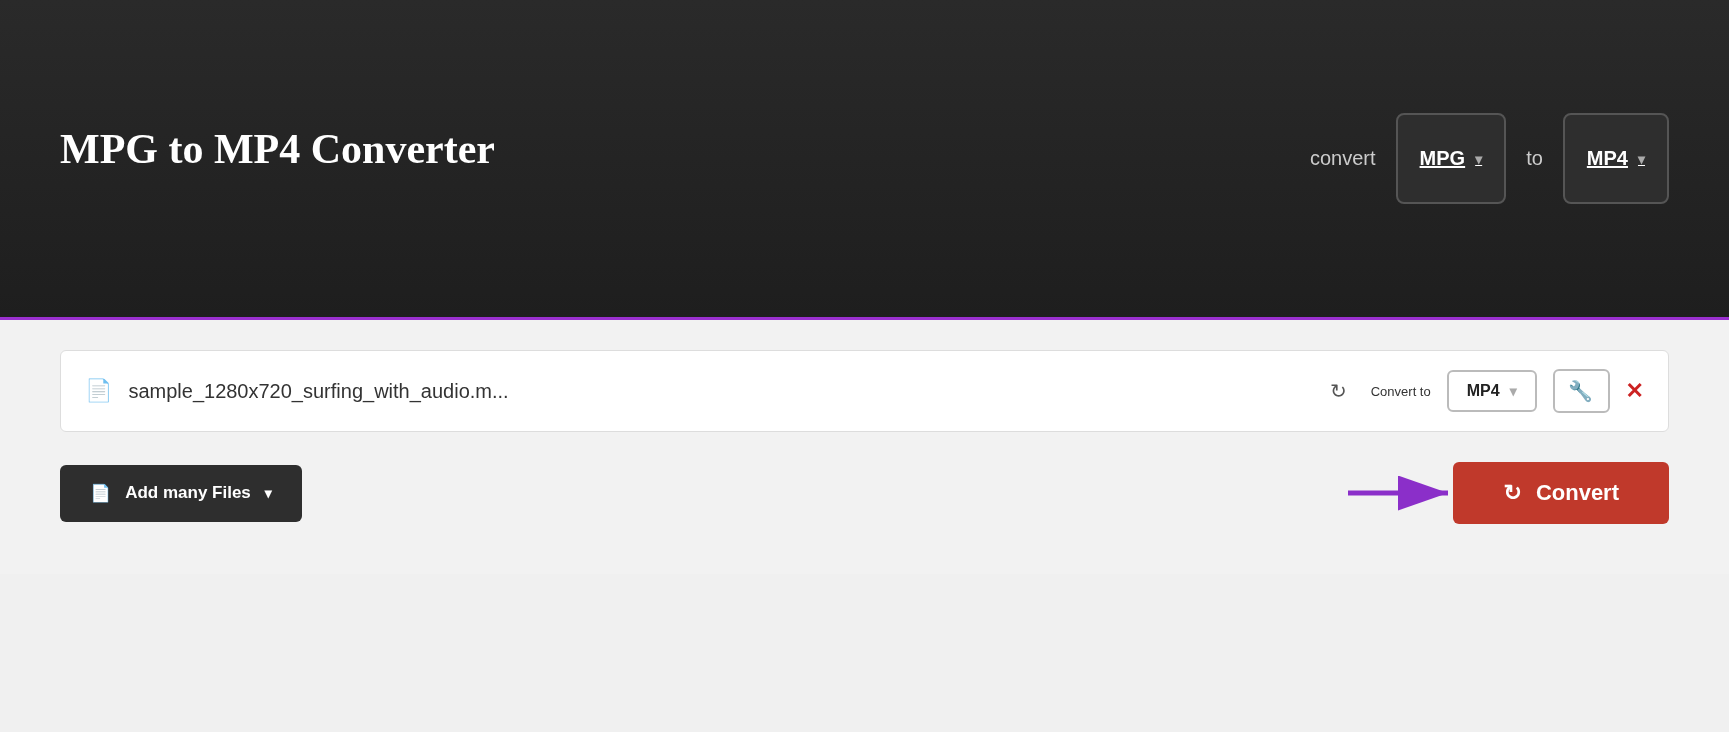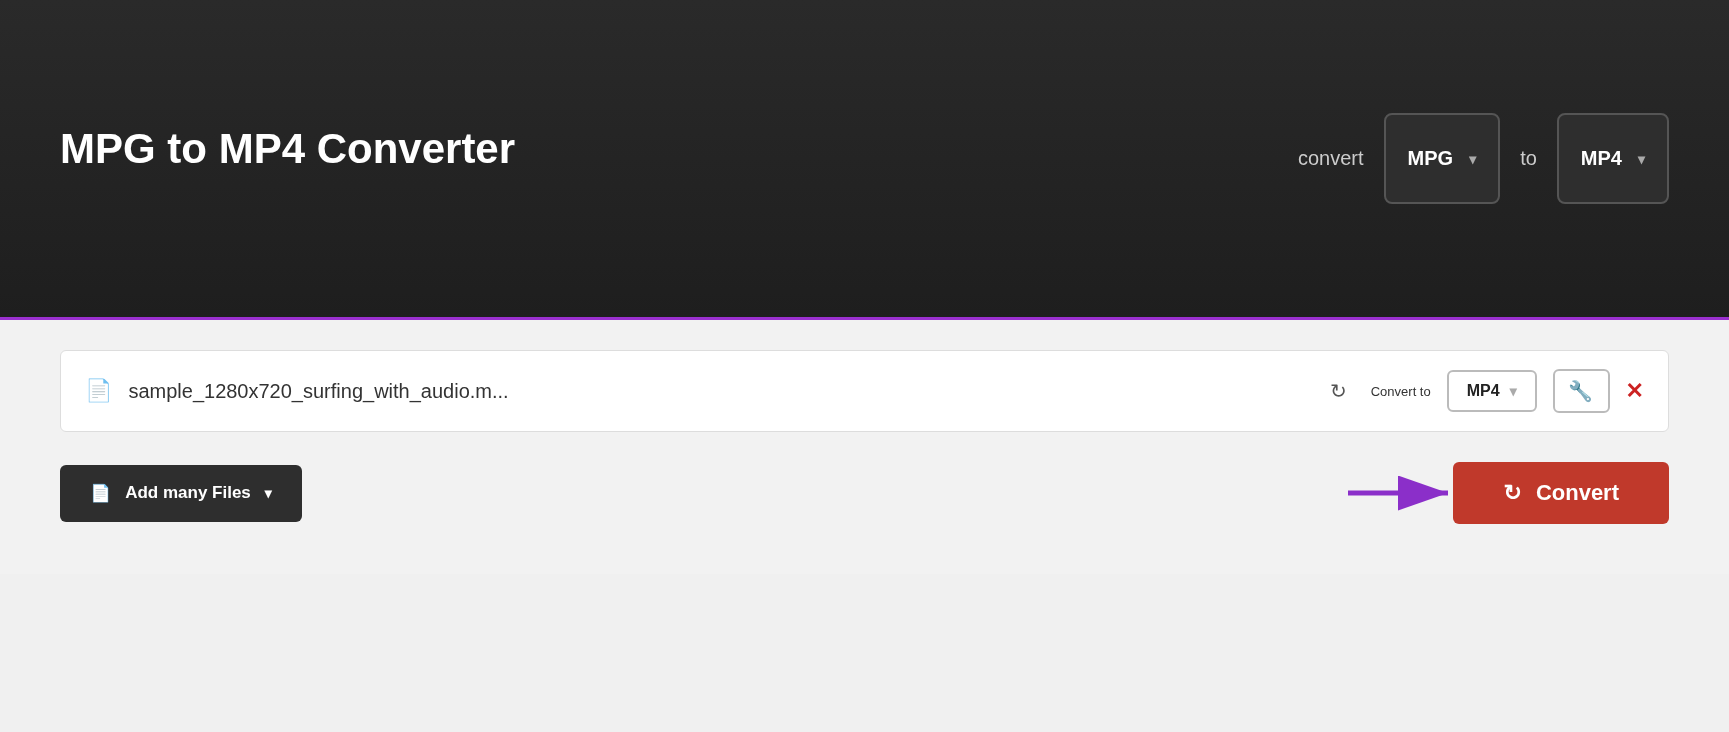--- a/index.html
+++ b/index.html
@@ -8,21 +8,21 @@
     
     .header {
       background: linear-gradient(to bottom, #2a2a2a, #1e1e1e);
       padding: 40px 60px;
       display: flex;
       align-items: center;
       justify-content: space-between;
       min-height: 320px;
       border-bottom: 3px solid #9b30d0;
     }
-    .header-left { max-width: 500px; }
+    .header-left { max-width: 500px; font-family: Liberation Serif, serif; }
     .header-title {
       color: #ffffff;
       font-size: 42px;
       font-weight: 800;
       margin-bottom: 18px;
       line-height: 1.1;
     }
     .header-desc {
       color: #cccccc;
       font-size: 16px;
@@ -41,22 +41,23 @@
       background: #2e2e2e;
       border: 2px solid #555;
       color: #fff;
       font-size: 20px;
       font-weight: 600;
       padding: 32px 22px;
       border-radius: 8px;
       cursor: pointer;
       display: flex;
       align-items: center;
-      gap: 16px;
+      gap: 10px;
       white-space: nowrap;
+      text-decoration: underline;
     }
     .chevron { font-size: 14px; color: #aaa; }
 
     
     .main {
       background: #f2f2f2;
       padding: 30px 60px 40px;
     }
 
     

